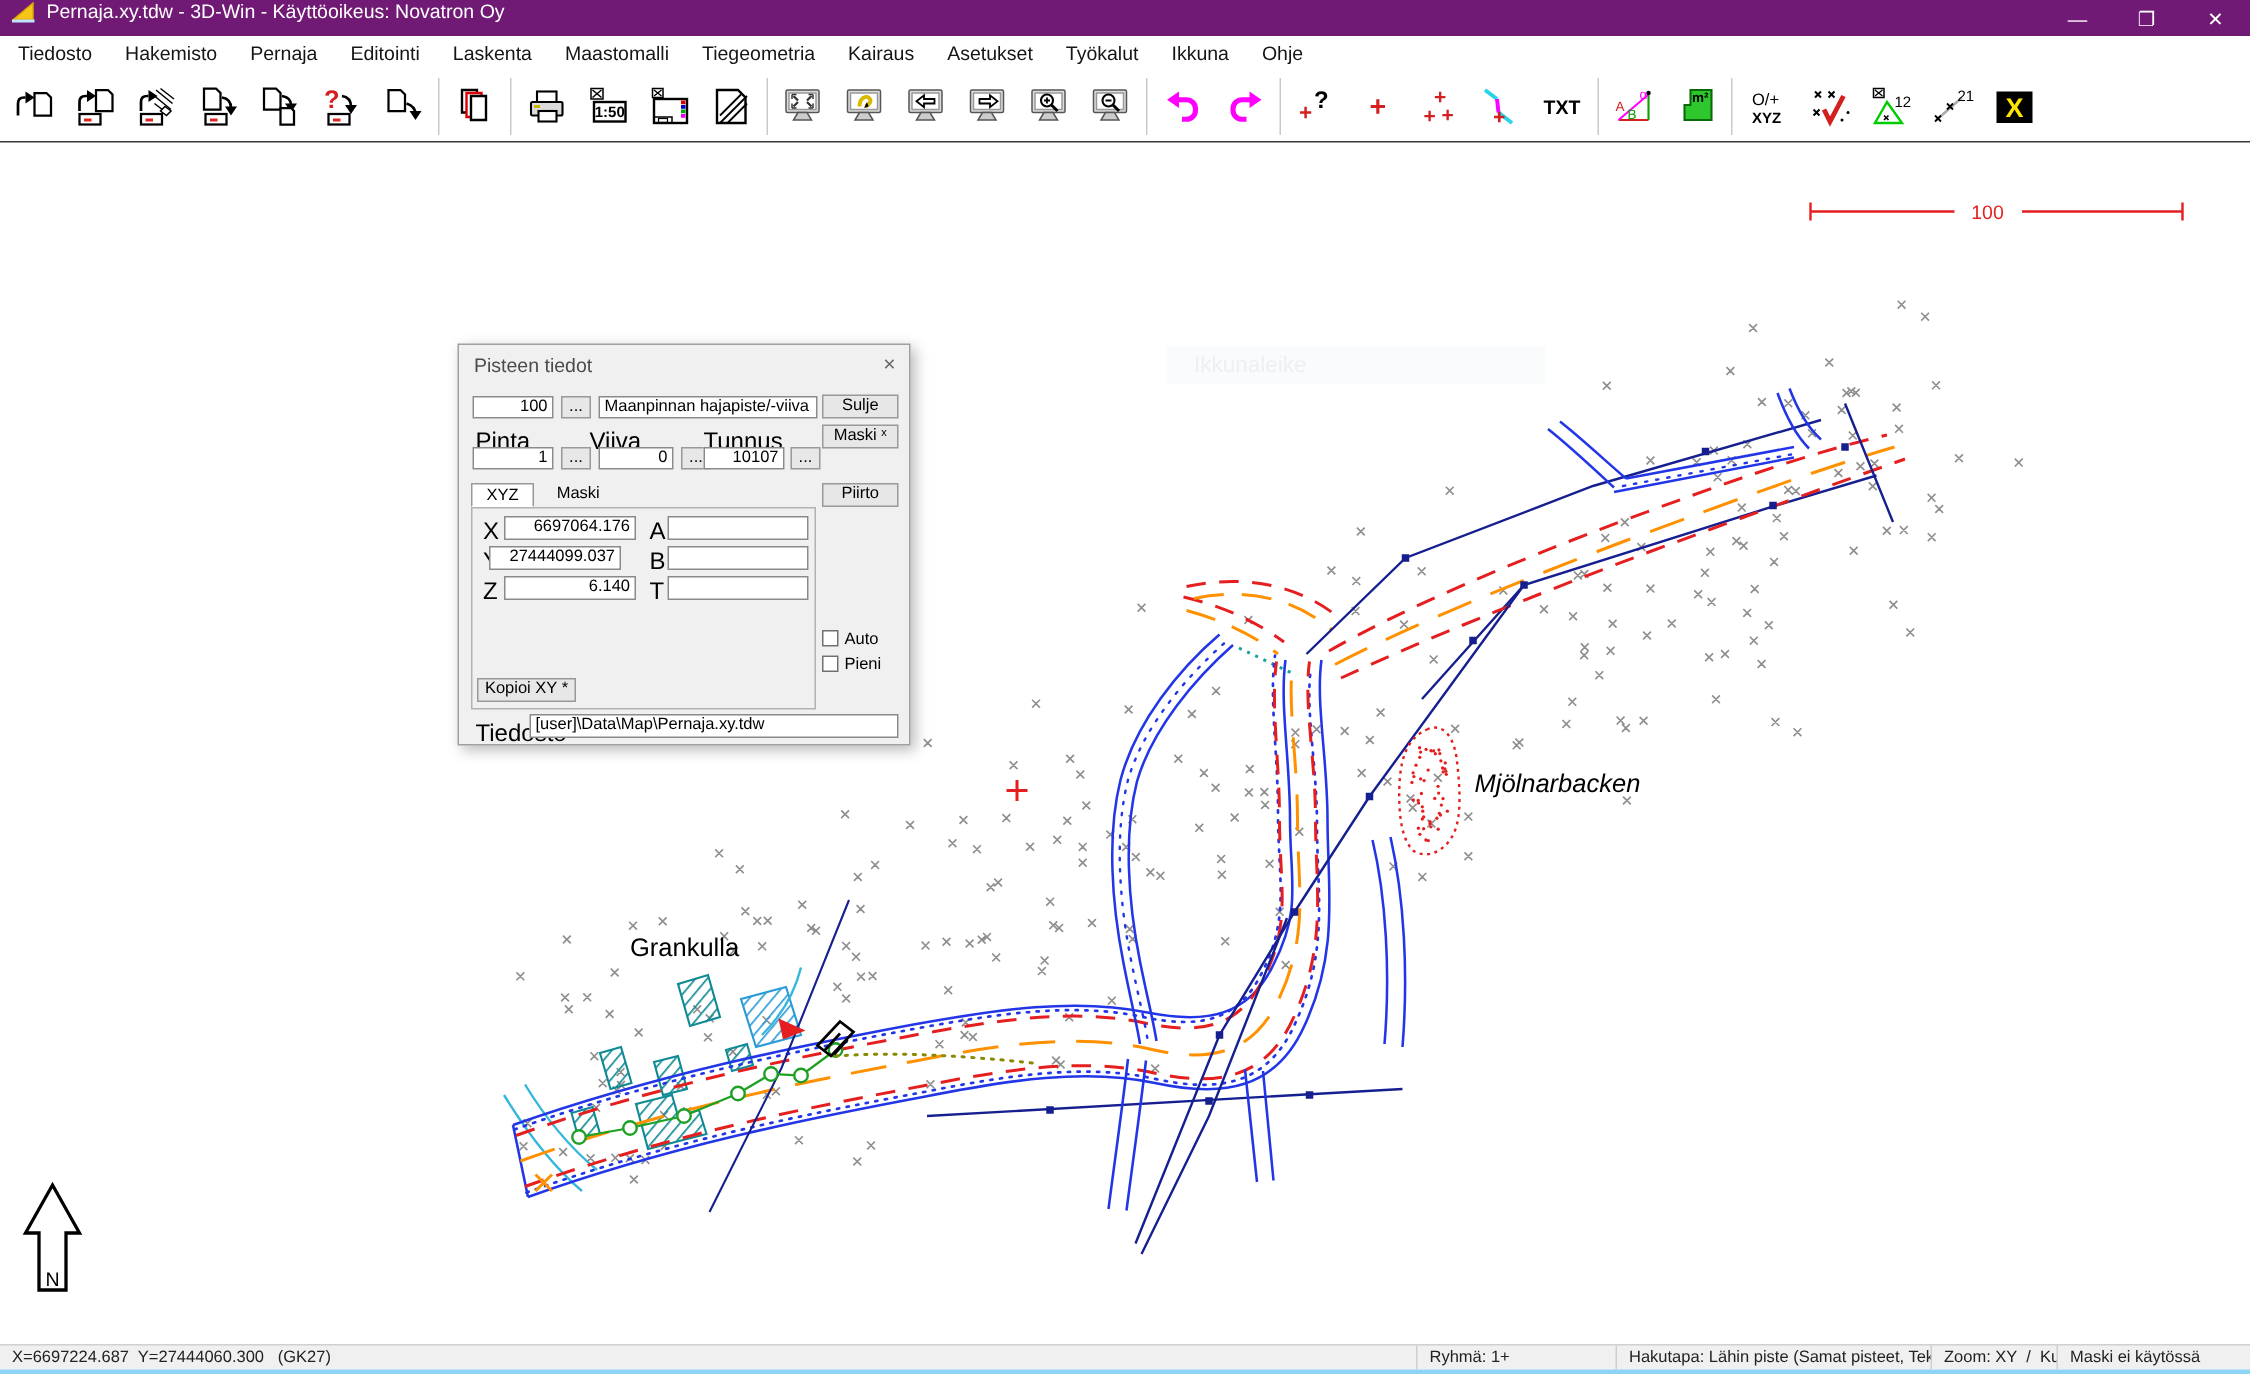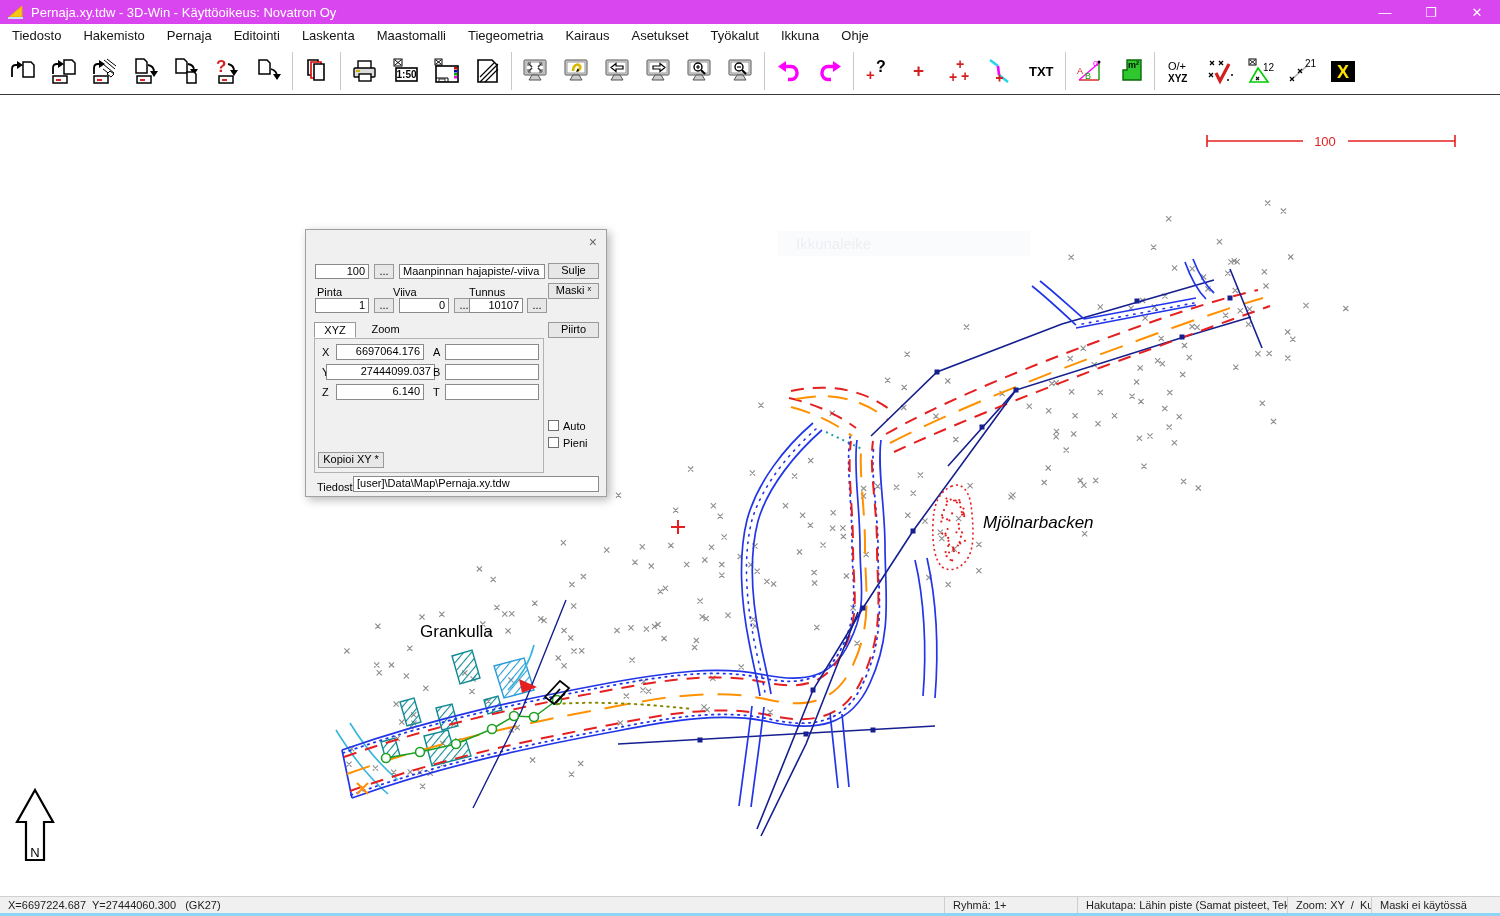--- a/index.html
+++ b/index.html
@@ -1,20 +1,20 @@
 <!DOCTYPE html>
 <html><head>
 <meta charset="utf-8">
 <style>
   html,body{margin:0;padding:0}
   body{width:1500px;height:916px;position:relative;overflow:hidden;background:#fff;
        font-family:"Liberation Sans",sans-serif;-webkit-font-smoothing:antialiased}
   
-  .titlebar{position:absolute;top:0;left:0;right:0;height:24px;background:#d946ef;color:#fff;
-            display:flex;align-items:center;font-size:13px}
+  .titlebar{position:absolute;top:0;left:0;right:0;height:24px;background:#701a75;color:#fff;
+            display:flex;align-items:flex-start;font-size:13px}
   .app-icon{width:18px;height:16px;margin:0 6px 0 7px;flex:0 0 auto}
   .title-text{white-space:nowrap}
   .win-btns{margin-left:auto;display:flex;height:100%}
   .win-btn{width:46px;height:100%;display:flex;align-items:center;justify-content:center;font-size:13px;color:#fff}
   
   .menubar{position:absolute;top:24px;left:0;right:0;height:24px;background:#fff;display:flex;
            align-items:center;font-size:13px;color:#151515;padding-left:1px}
   .menu-item{padding:0 11px;line-height:24px}
   
   .toolbar{position:absolute;top:48px;left:0;right:0;height:47px;background:#fff;display:flex;
@@ -25,21 +25,21 @@
   
   .map{position:absolute;top:97px;left:0;width:1500px;height:799px;background:#fff}
   .ghost{position:absolute;left:778px;top:231px;width:252px;height:25px;background:#fafbfc;
          color:#edeff3;font-size:15px;line-height:25px;padding-left:18px;box-sizing:border-box}
   
   .dialog{position:absolute;left:305px;top:229px;width:300px;height:266px;background:#f0f0f0;
           border:1px solid #a0a0a0;box-shadow:3px 3px 9px rgba(0,0,0,.28);font-size:11px;color:#000}
   .dlg-title{position:absolute;top:0;left:0;right:0;height:26px;font-size:13px;color:#4b4b4b;
              display:flex;align-items:center;padding-left:10px}
   .dlg-close{position:absolute;right:9px;top:5px;font-size:14px;color:#666;line-height:14px}
-  .lbl{position:absolute;font-size:11px;color:#000;white-space:nowrap}
+  .lbl{position:absolute;font-size:16px;color:#000;white-space:nowrap}
   .field{position:absolute;background:#fff;border:1px solid #8a8a8a;font-size:11px;line-height:13px;
          padding:0 3px;box-sizing:border-box;white-space:nowrap;overflow:hidden}
   .num{text-align:right}
   .btn{position:absolute;background:#e7e7e7;border:1px solid #999;text-align:center;font-size:11px;
        line-height:13px;box-sizing:border-box}
   .tab{position:absolute;font-size:11px;text-align:center;line-height:15px;box-sizing:border-box}
   .tab.active{background:#fff;border:1px solid #999;border-bottom:1px solid #fff}
   .groupbox{position:absolute;border:1px solid #b2b2b2}
   .cb{position:absolute;display:flex;gap:4px;font-size:11px}
   .cb .box{width:11px;height:11px;background:#fff;border:1px solid #707070;box-sizing:border-box}
@@ -504,49 +504,50 @@
       <path fill="#fff" stroke="#000" stroke-width="2.2" d="M 35,790 L 53,822 L 44,822 L 44,860 L 26,860 L 26,822 L 17,822 Z"></path>
       <text x="35" y="857" font-size="13" fill="#000" text-anchor="middle">N</text>
     </g>
   </svg>
 
   
   <div class="ghost" style="top:134px">Ikkunaleike</div>
 </div>
 
 <div class="dialog">
+  <div class="dlg-title">Pisteen tiedot</div>
   <span class="dlg-close">×</span>
 
   <div class="field num" style="left:9px;top:34px;width:54px;height:15px">100</div>
   <div class="btn" style="left:68px;top:34px;width:20px;height:15px">...</div>
   <div class="field" style="left:93px;top:34px;width:146px;height:15px">Maanpinnan hajapiste/-viiva</div>
   <div class="btn" style="left:242px;top:33px;width:51px;height:16px">Sulje</div>
   <div class="btn" style="left:242px;top:53px;width:51px;height:16px">Maski ˣ</div>
 
   <div class="lbl" style="left:11px;top:56px">Pinta</div>
   <div class="lbl" style="left:87px;top:56px">Viiva</div>
   <div class="lbl" style="left:163px;top:56px">Tunnus</div>
   <div class="field num" style="left:9px;top:68px;width:54px;height:15px">1</div>
   <div class="btn" style="left:68px;top:68px;width:20px;height:15px">...</div>
   <div class="field num" style="left:93px;top:68px;width:50px;height:15px">0</div>
   <div class="btn" style="left:148px;top:68px;width:20px;height:15px">...</div>
   <div class="field num" style="left:163px;top:68px;width:54px;height:15px">10107</div>
   <div class="btn" style="left:221px;top:68px;width:20px;height:15px">...</div>
 
   <div class="tab active" style="left:8px;top:92px;width:42px;height:16px">XYZ</div>
-  <div class="tab" style="left:52px;top:92px;width:55px;height:16px">Zoom</div>
+  <div class="tab" style="left:52px;top:92px;width:55px;height:16px">Maski</div>
   <div class="btn" style="left:242px;top:92px;width:51px;height:16px">Piirto</div>
 
   <div class="groupbox" style="left:8px;top:108px;width:228px;height:133px"></div>
   <div class="lbl" style="left:16px;top:116px">X</div>
   <div class="field num" style="left:30px;top:114px;width:88px;height:16px">6697064.176</div>
   <div class="lbl" style="left:127px;top:116px">A</div>
   <div class="field" style="left:139px;top:114px;width:94px;height:16px"></div>
   <div class="lbl" style="left:16px;top:136px">Y</div>
-  <div class="field num" style="left:20px;top:134px;width:109px;height:16px">27444099.037</div>
+  <div class="field num" style="left:20px;top:134px;width:88px;height:16px">27444099.037</div>
   <div class="lbl" style="left:127px;top:136px">B</div>
   <div class="field" style="left:139px;top:134px;width:94px;height:16px"></div>
   <div class="lbl" style="left:16px;top:156px">Z</div>
   <div class="field num" style="left:30px;top:154px;width:88px;height:16px">6.140</div>
   <div class="lbl" style="left:127px;top:156px">T</div>
   <div class="field" style="left:139px;top:154px;width:94px;height:16px"></div>
 
   <div class="cb" style="left:242px;top:190px">
       <span class="box"></span>
       <span>Auto</span>

